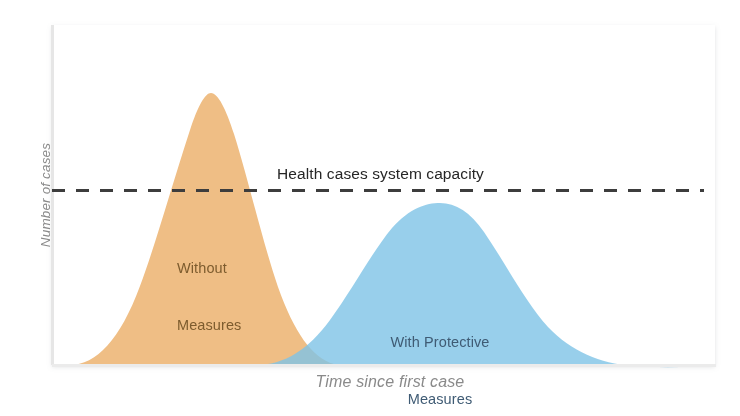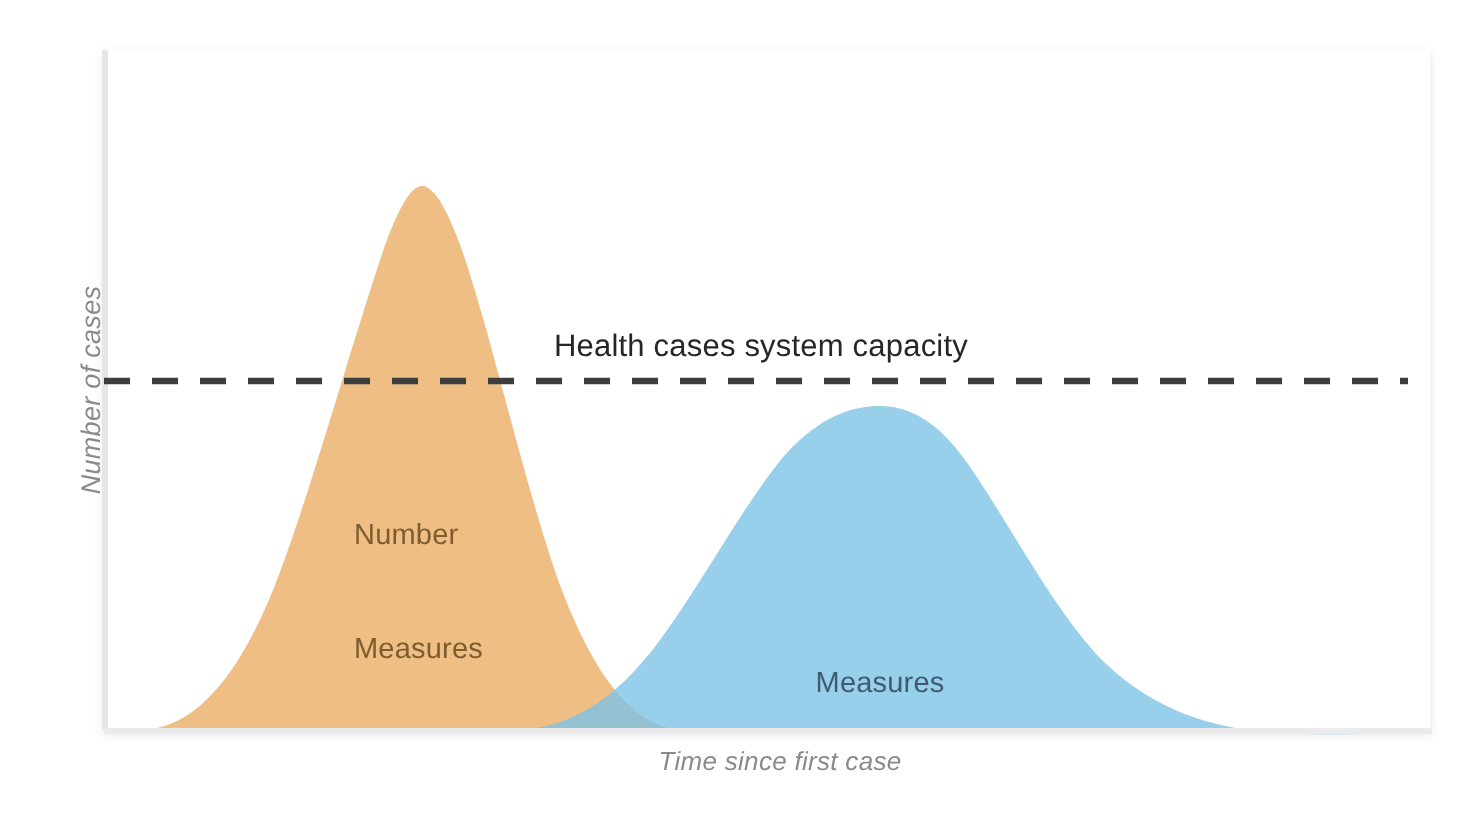--- a/index.html
+++ b/index.html
@@ -45,21 +45,21 @@
     font-size: 13.5px;
     font-style: italic;
     color: #8a8a8a;
     letter-spacing: 0.15px;
   }
   #xlabel {
     left: 240px;
     top: 373px;
     width: 300px;
     text-align: center;
-    font-size: 13px;
+    font-size: 16px;
     font-style: italic;
     color: #8a8a8a;
     letter-spacing: 0.15px;
   }
   
   #capacity-label {
     left: 277px;
     top: 165px;
     font-size: 15.5px;
     color: #262626;
@@ -129,21 +129,22 @@
     <line x1="52" y1="190.5" x2="704" y2="190.5" stroke="#3d3d3d" stroke-width="3.2" stroke-dasharray="13 11"></line>
   </svg>
 
   <div class="txt" id="ylabel">Number of cases</div>
 
   <div class="txt" id="xlabel">Time since first case</div>
 
   <div class="txt" id="capacity-label">Health cases system capacity</div>
 
   <div class="txt" id="orange-label">
-    <span class="lbl-line">Number</span>
+    <span class="lbl-line">Without</span>
     <span class="lbl-line">Measures</span>
   </div>
 
   <div class="txt" id="blue-label">
+    <span class="lbl-line">With Protective</span>
     <span class="lbl-line">Measures</span>
   </div>
 
 </div>
 
 </body></html>

